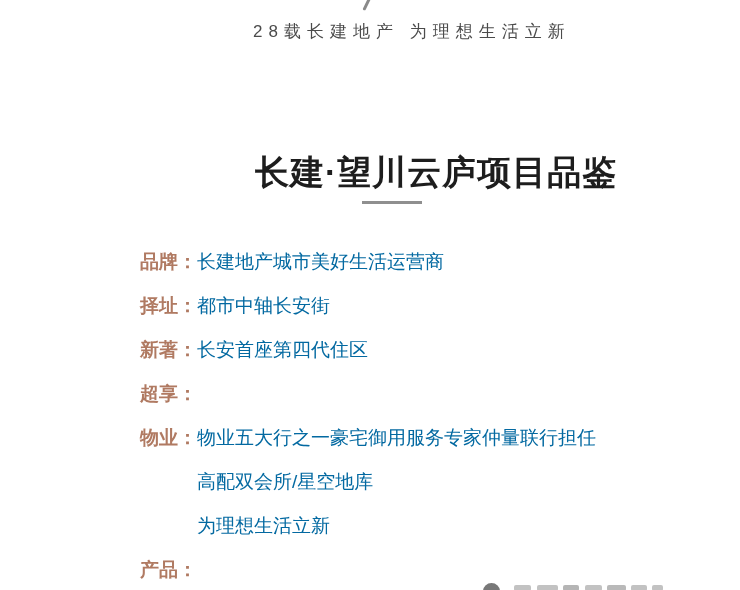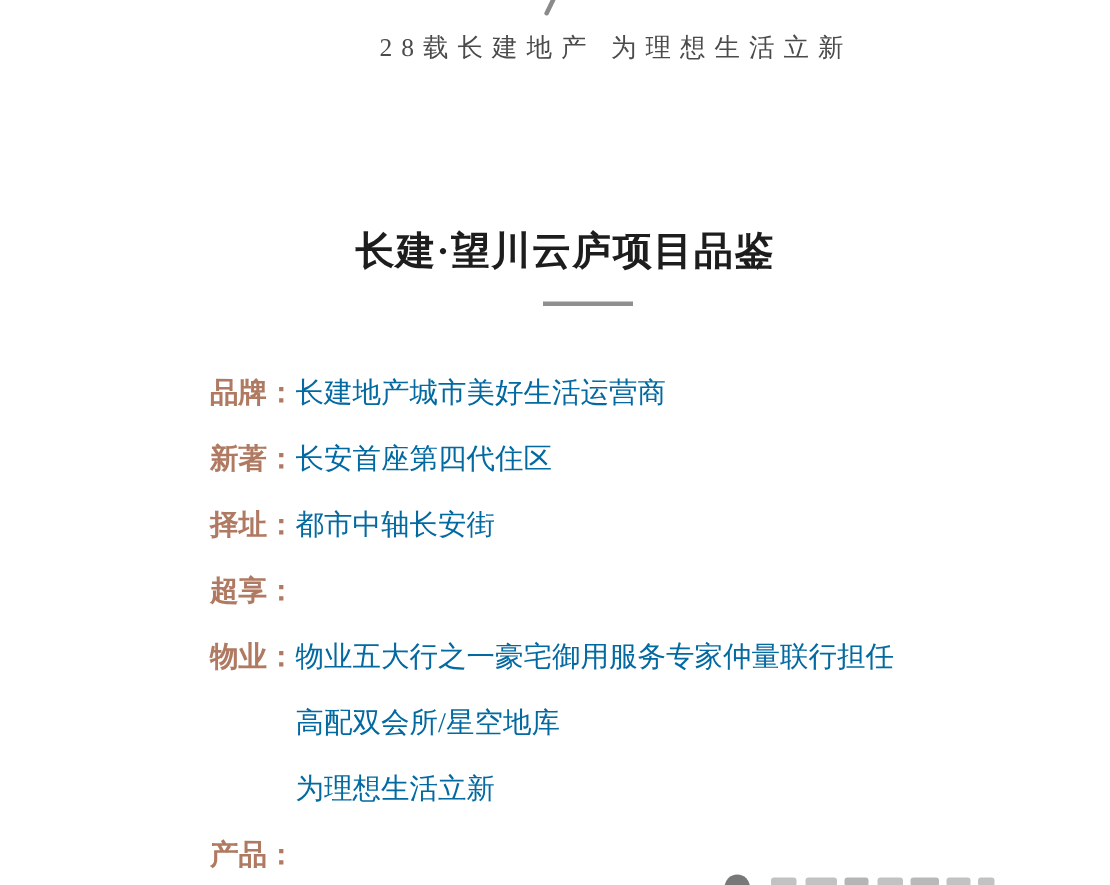--- a/index.html
+++ b/index.html
@@ -2,21 +2,21 @@
 <html><head>
 <meta charset="utf-8">
 <style>
   html, body { margin: 0; padding: 0; background: #ffffff; }
   .page {
     position: relative;
     width: 740px;
     height: 590px;
     background: #ffffff;
     overflow: hidden;
-    font-family: Liberation Serif, serif;
+    font-family: Liberation Sans, sans-serif;
   }
 
   
   .logo-stroke {
     position: absolute;
     left: 366px;
     top: -6px;
     width: 3px;
     height: 17px;
     background: #8a8a8a;
@@ -29,23 +29,23 @@
     left: 253px;
     top: 20px;
     font-size: 17px;
     letter-spacing: 6px;
     color: #4b4b4b;
     white-space: nowrap;
   }
 
   .title {
     position: absolute;
-    left: 237px;
+    left: 255px;
     top: 150px;
-    font-size: 26px;
+    font-size: 34px;
     font-weight: 700;
     letter-spacing: 1px;
     color: #1d1d1d;
     white-space: nowrap;
   }
 
   .title-underline {
     position: absolute;
     left: 362px;
     top: 201px;
@@ -123,27 +123,27 @@
   <div class="title-underline"></div>
 
   <div class="info">
 
     <div class="line">
       <span class="label">品牌：</span>
       <span class="content">长建地产城市美好生活运营商</span>
     </div>
 
     <div class="line">
-      <span class="label">新著：</span>
-      <span class="content">长安首座第四代住区</span>
+      <span class="label">择址：</span>
+      <span class="content">都市中轴长安街</span>
     </div>
 
     <div class="line">
-      <span class="label">择址：</span>
-      <span class="content">都市中轴长安街</span>
+      <span class="label">新著：</span>
+      <span class="content">长安首座第四代住区</span>
     </div>
 
     <div class="line">
       <span class="label">超享：</span>
     </div>
 
     <div class="line">
       <span class="label">物业：</span>
       <span class="content">物业五大行之一豪宅御用服务专家仲量联行担任</span>
     </div>

